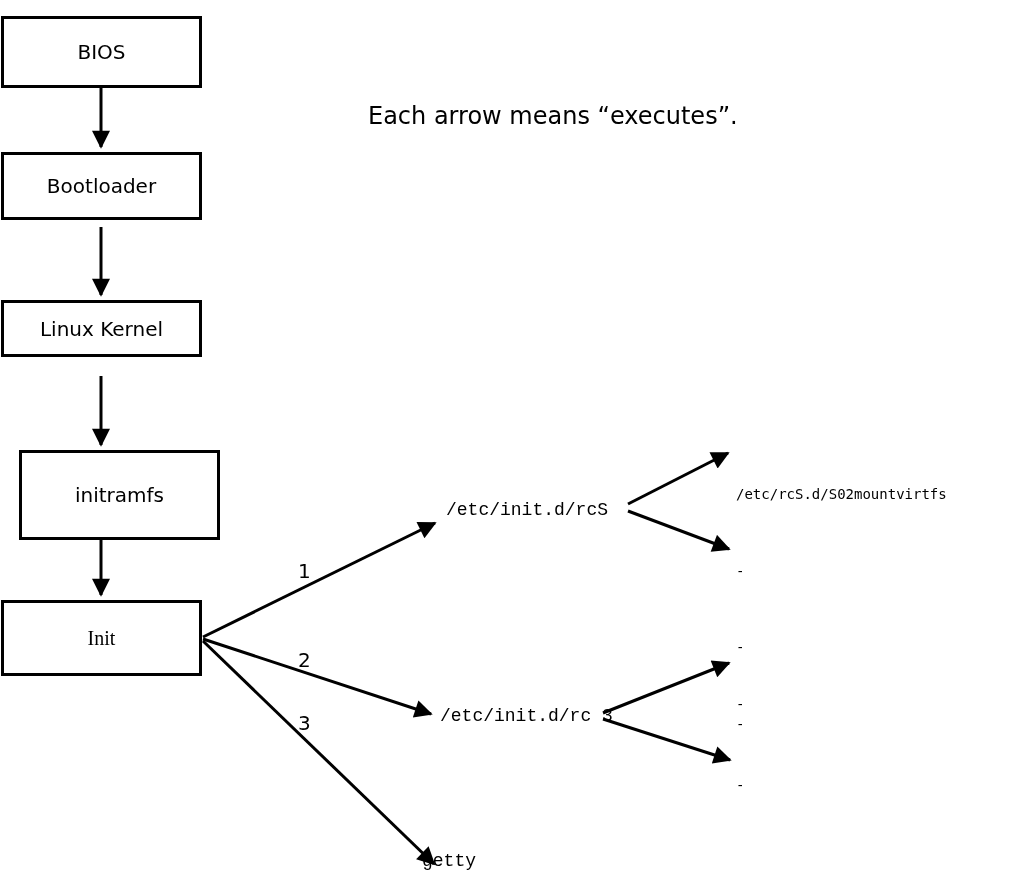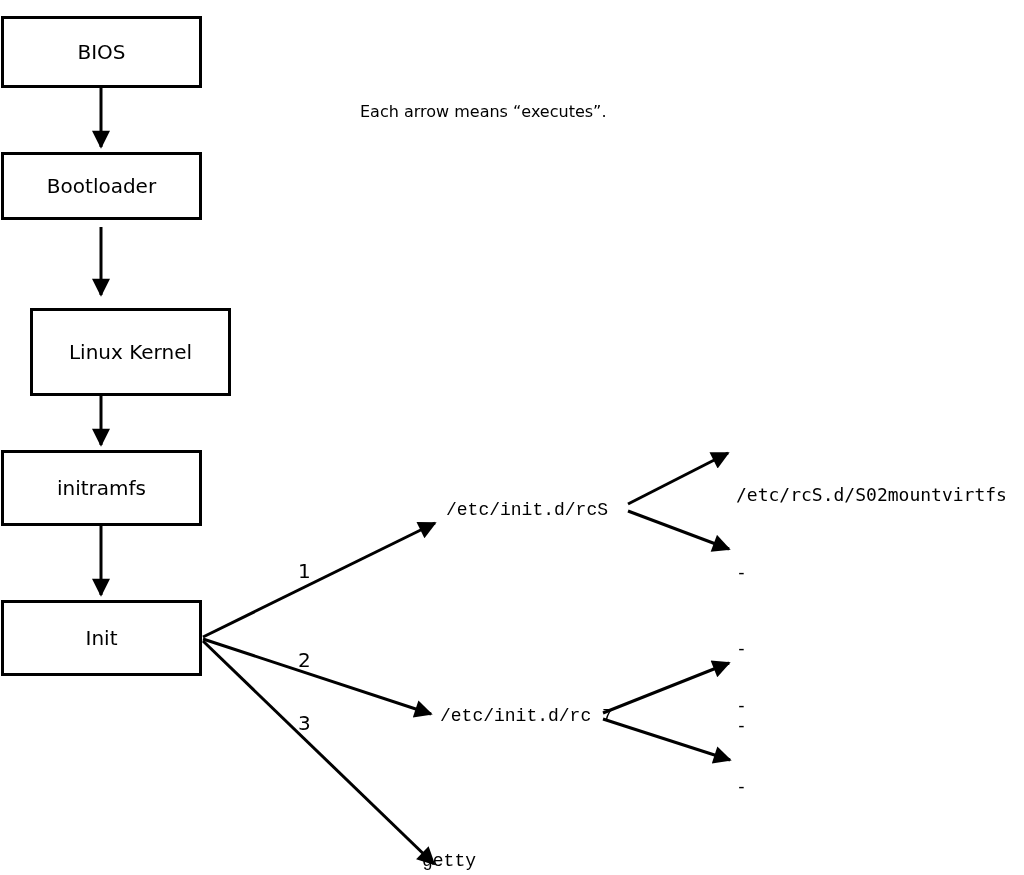--- a/index.html
+++ b/index.html
@@ -23,40 +23,40 @@
     border: 3px solid #000000;
     background: #ffffff;
     display: flex;
     align-items: center;
     justify-content: center;
     box-sizing: border-box;
     font-size: 20px;
   }
   .note {
     position: absolute;
-    left: 360px;
+    left: 368px;
     top: 102px;
-    font-size: 16px;
+    font-size: 24px;
     white-space: nowrap;
   }
   .num {
     position: absolute;
     font-size: 20px;
   }
   .mono {
     position: absolute;
     font-family: Liberation Mono, monospace;
     font-size: 18px;
     line-height: 22px;
     white-space: pre;
   }
   .mono-group {
     position: absolute;
     font-family: "DejaVu Sans Mono", monospace;
-    font-size: 18px;
+    font-size: 14px;
     white-space: pre;
   }
   .mono-group.rcs-children { left: 736px; top: 431px; line-height: 25.5px; }
   .mono-group.rc2-children { left: 736px; top: 637px; line-height: 27px; }
 </style>
 </head>
 <body>
 
 <div class="canvas">
 
@@ -82,46 +82,46 @@
     <line x1="603" y1="713" x2="729" y2="663" stroke="#000000" stroke-width="3" marker-end="url(#ah)"></line>
     <line x1="603" y1="719" x2="730" y2="760" stroke="#000000" stroke-width="3" marker-end="url(#ah)"></line>
   </svg>
 
   <div class="box" style="top:4px;   height:72px;margin-top:12px;">
     <span>BIOS</span>
   </div>
   <div class="box" style="top:152px; height:68px;">
     <span>Bootloader</span>
   </div>
-  <div class="box" style="top:308px; height:88px;margin-left:29px;">
+  <div class="box" style="top:300px; height:57px;">
     <span>Linux Kernel</span>
   </div>
-  <div class="box" style="top:450px; height:76px;">
+  <div class="box" style="top:450px; height:90px;margin-left:18px;">
     <span>initramfs</span>
   </div>
-  <div class="box" style="top:600px; height:76px;">
+  <div class="box" style="top:600px; height:76px;font-family:Liberation Serif, serif;">
     <span>Init</span>
   </div>
 
   <div class="note">Each arrow means “executes”.</div>
 
   <div class="num" style="left:298px; top:559px;">1</div>
   <div class="num" style="left:298px; top:648px;">2</div>
   <div class="num" style="left:298px; top:711px;">3</div>
 
   <div class="mono" style="left:446px; top:499px;">/etc/init.d/rcS</div>
 
   <div class="mono-group rcs-children">
     <div>/etc/rcS.d/S02mountvirtfs</div>
     <div>-</div>
     <div>-</div>
     <div>-</div>
   </div>
 
-  <div class="mono" style="left:440px; top:705px;">/etc/init.d/rc 7</div>
+  <div class="mono" style="left:440px; top:705px;">/etc/init.d/rc 3</div>
 
   <div class="mono-group rc2-children">
     <div>-</div>
     <div>-</div>
     
     
   </div>
 
   <div class="mono" style="left:422px; top:850px;">getty</div>
 

